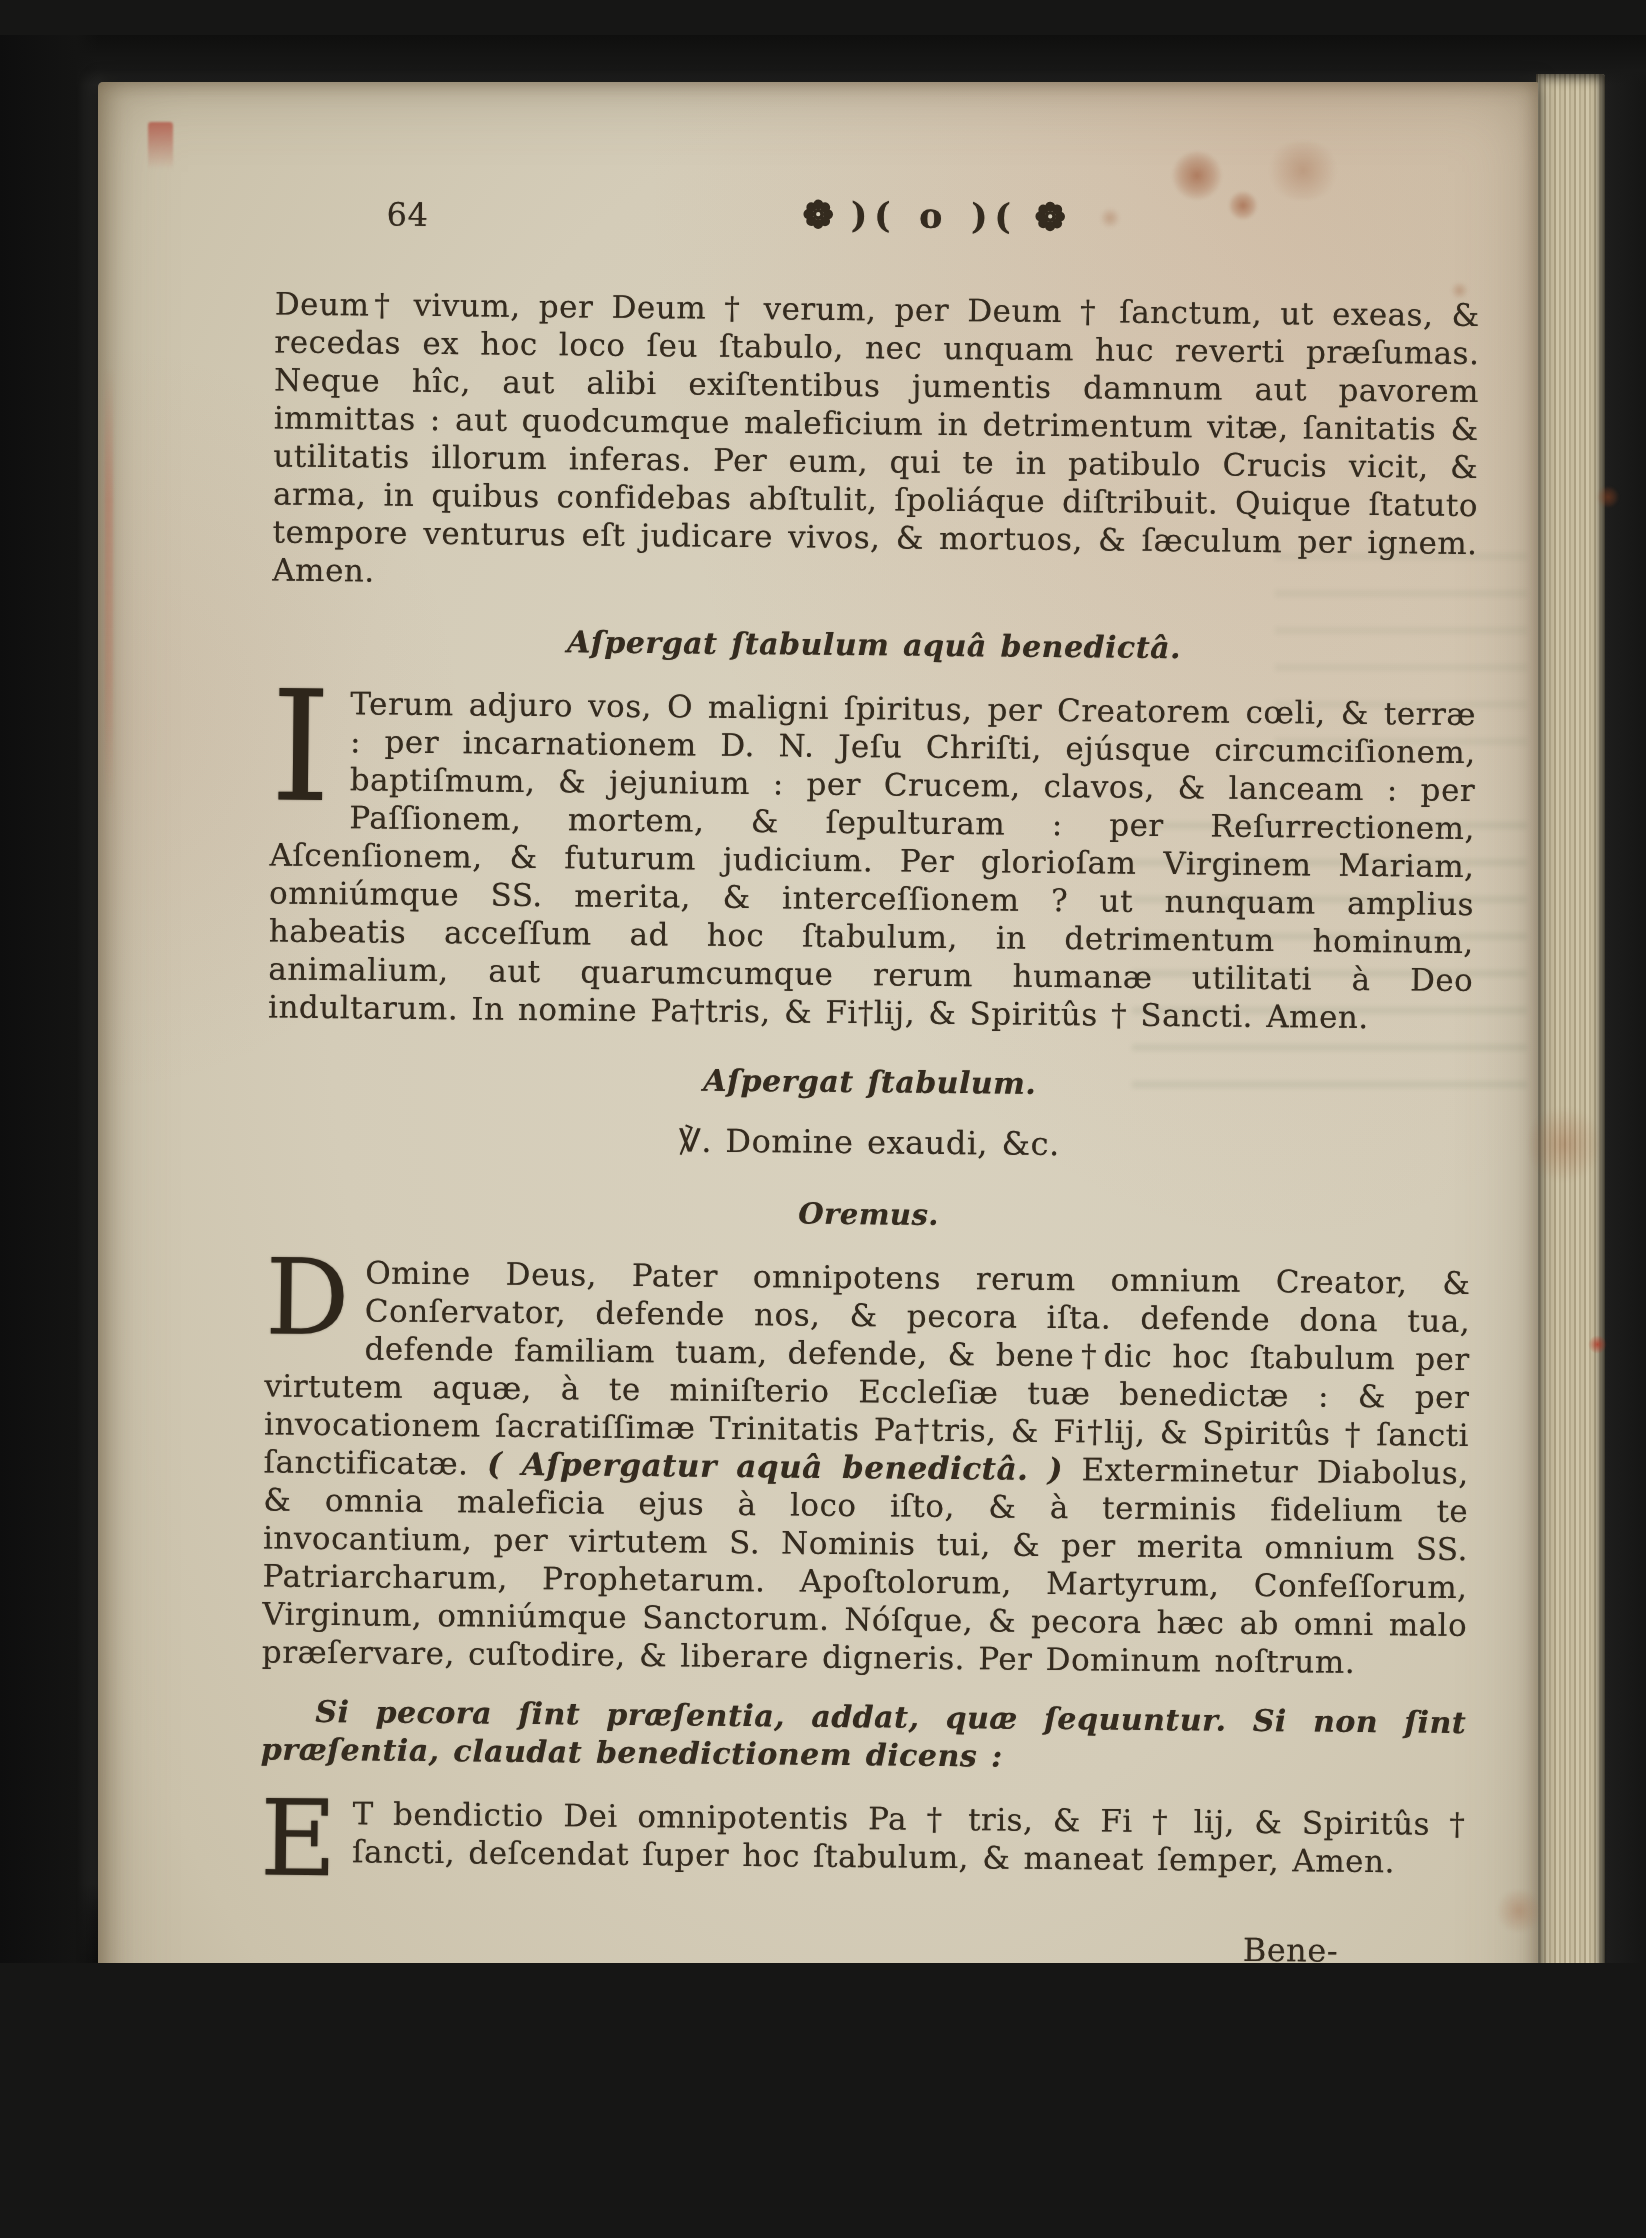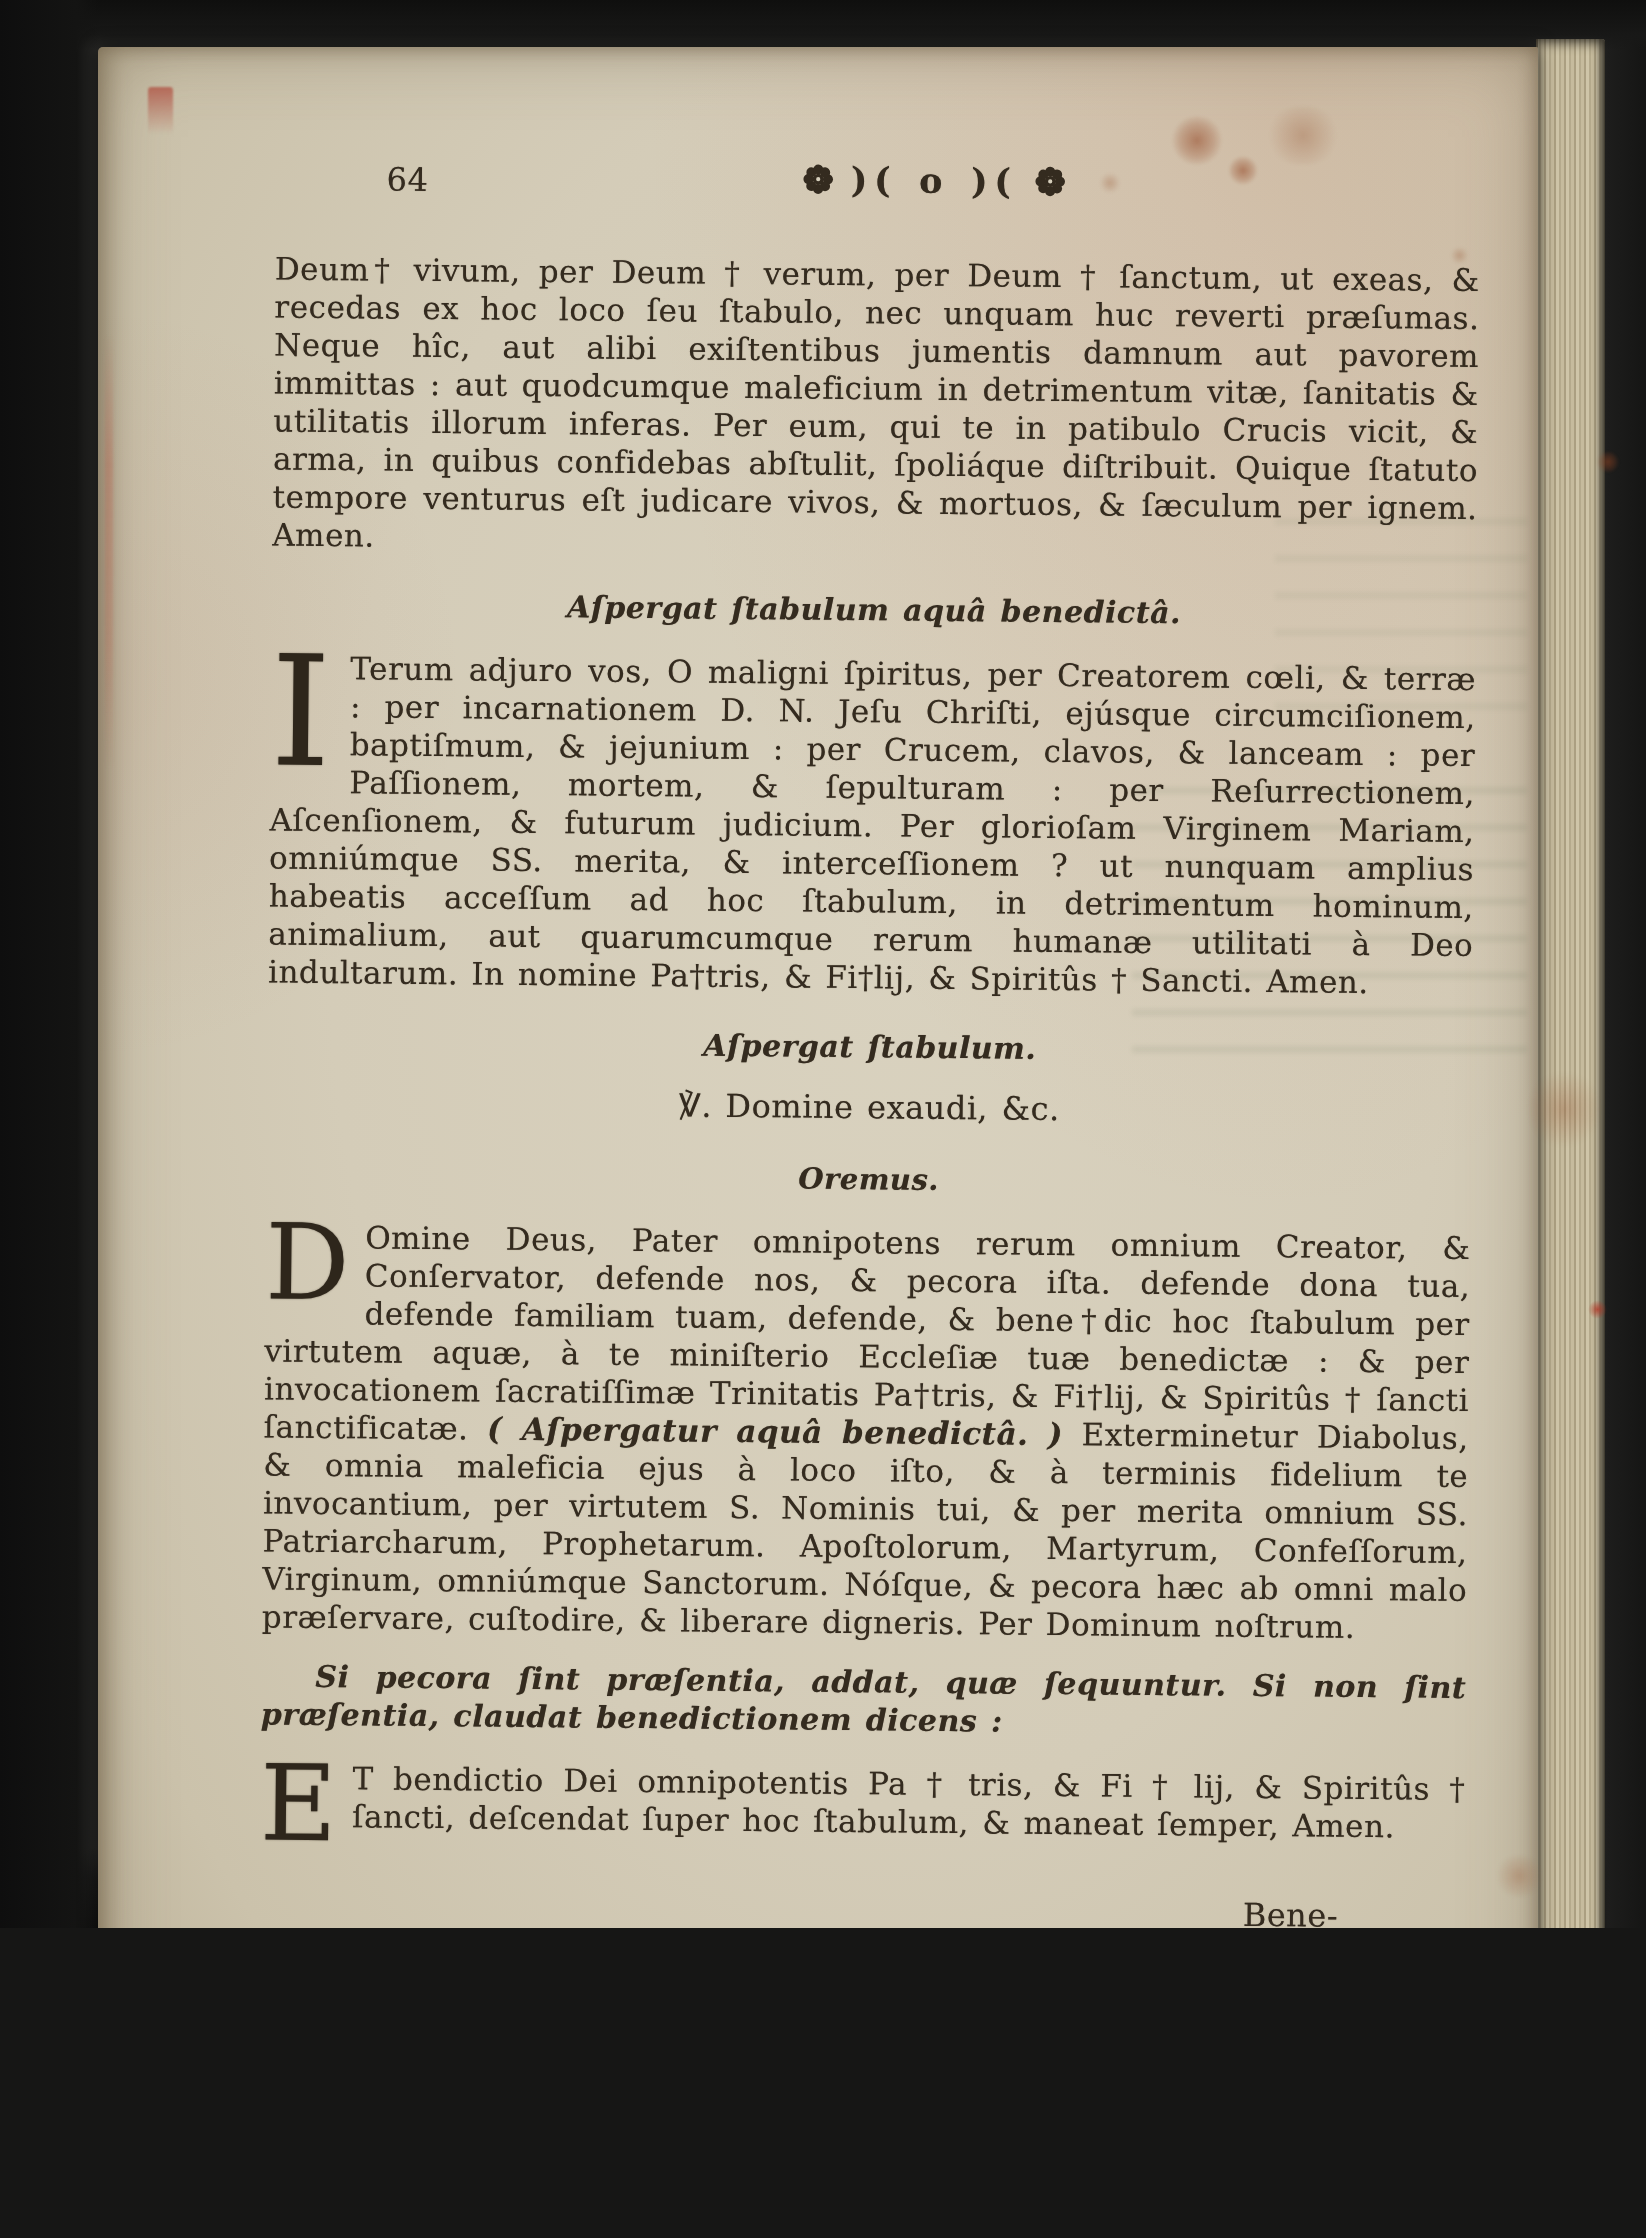--- a/index.html
+++ b/index.html
@@ -7,20 +7,21 @@
     position:relative;
     width:1647px;height:1928px;
     overflow:hidden;
     background:
       linear-gradient(90deg, #0e0e0e 0px, #141413 76px, rgba(20,20,19,0) 99px),
       linear-gradient(180deg, #0f0f0e 0px, #181817 35px, rgba(24,24,23,0) 50px),
       linear-gradient(270deg, #151514 0px, #1d1d1c 39px, rgba(29,29,28,0) 59px),
       linear-gradient(0deg, #121211 0px, #1c1c1b 50px, rgba(28,28,27,0) 80px),
       #2a2a28;
     font-family:"DejaVu Serif","Liberation Serif",serif;
+    margin-top:35px;
   }
   
   .fore-edge{
     position:absolute;left:1536px;top:39px;width:69px;height:2136px;
     background:
       linear-gradient(90deg, rgba(80,65,40,.45) 0 2.5px, rgba(0,0,0,0) 2.5px),
       repeating-linear-gradient(90deg,#cfc5a8 0 3.4px,#b5aa8c 3.4px 5px,#c6bb9d 5px 8.4px,#ab9f81 8.4px 10px);
     box-shadow:inset -5px 0 8.4px rgba(0,0,0,.55), inset 0 6.7px 10px rgba(0,0,0,.35), inset 0 -6.7px 10px rgba(0,0,0,.35);
     border-radius:0 3.4px 3.4px 0;
   }

